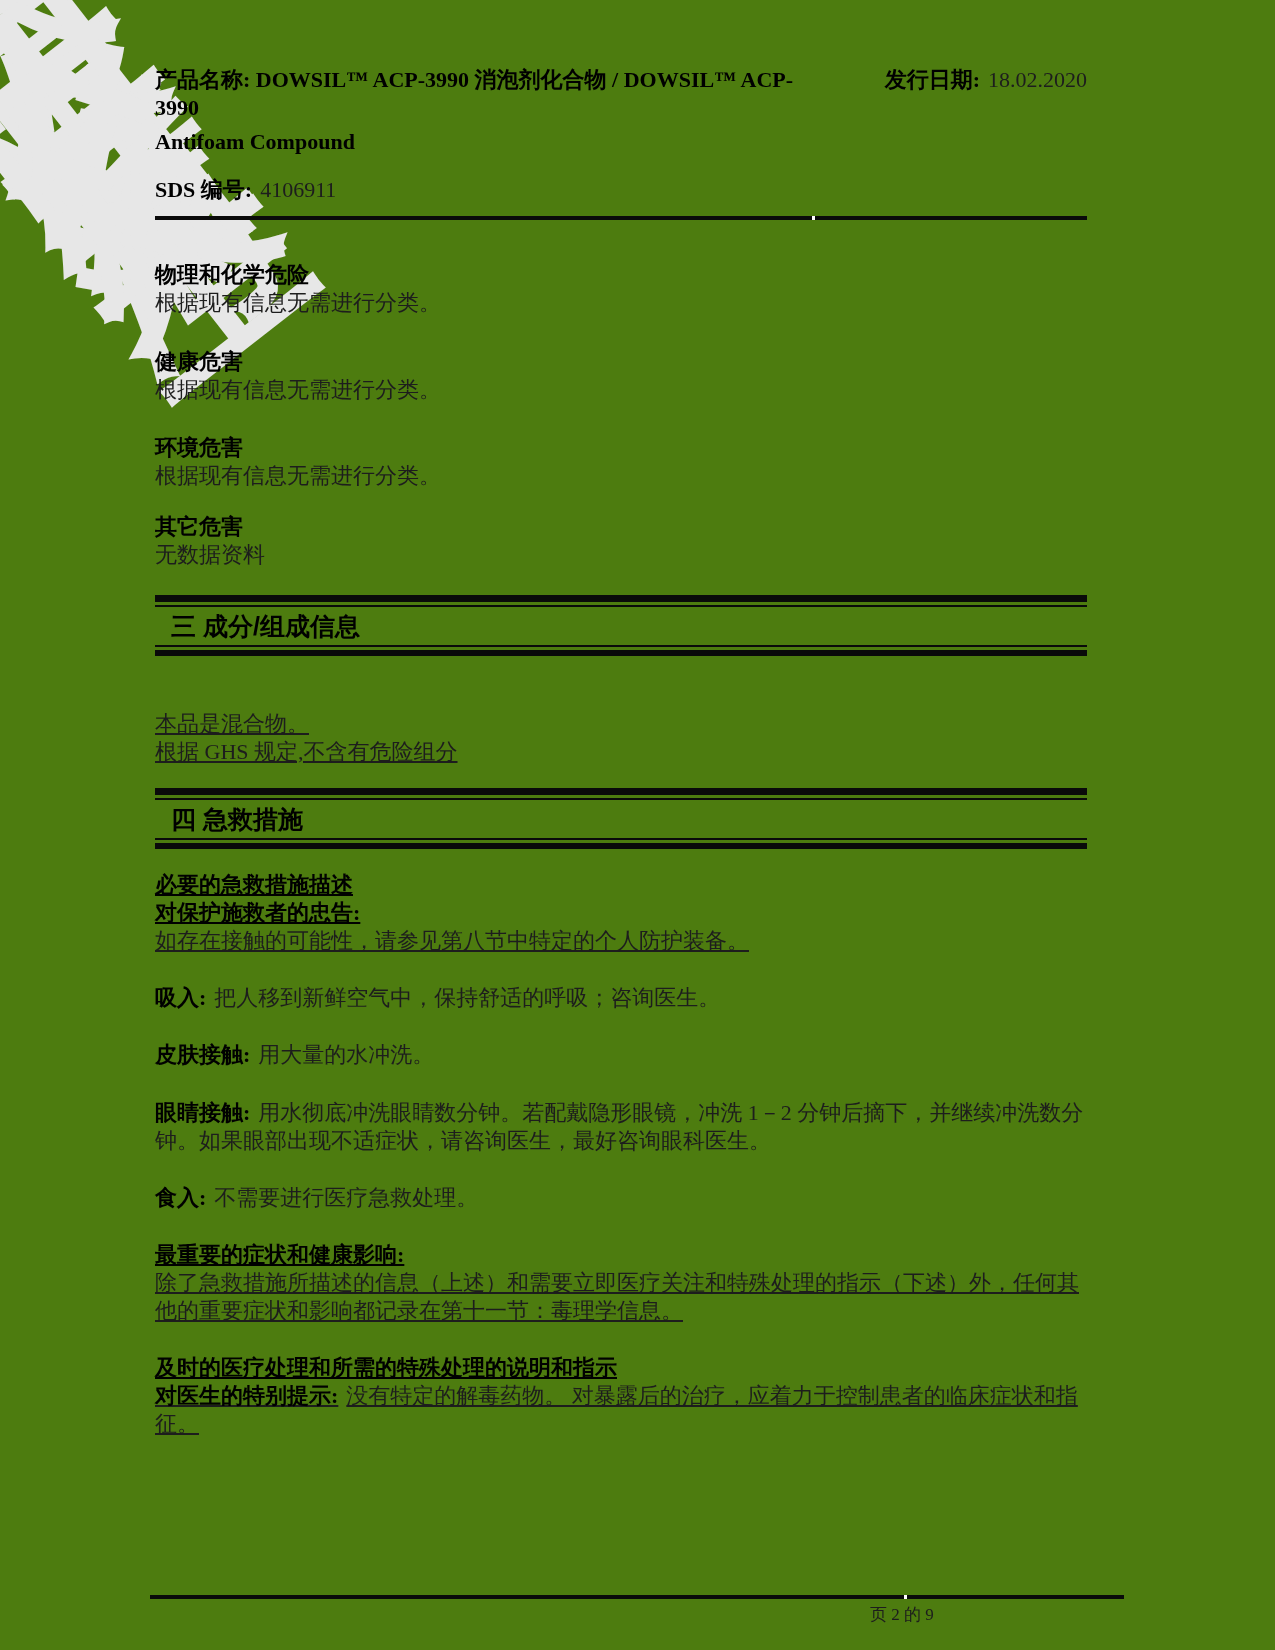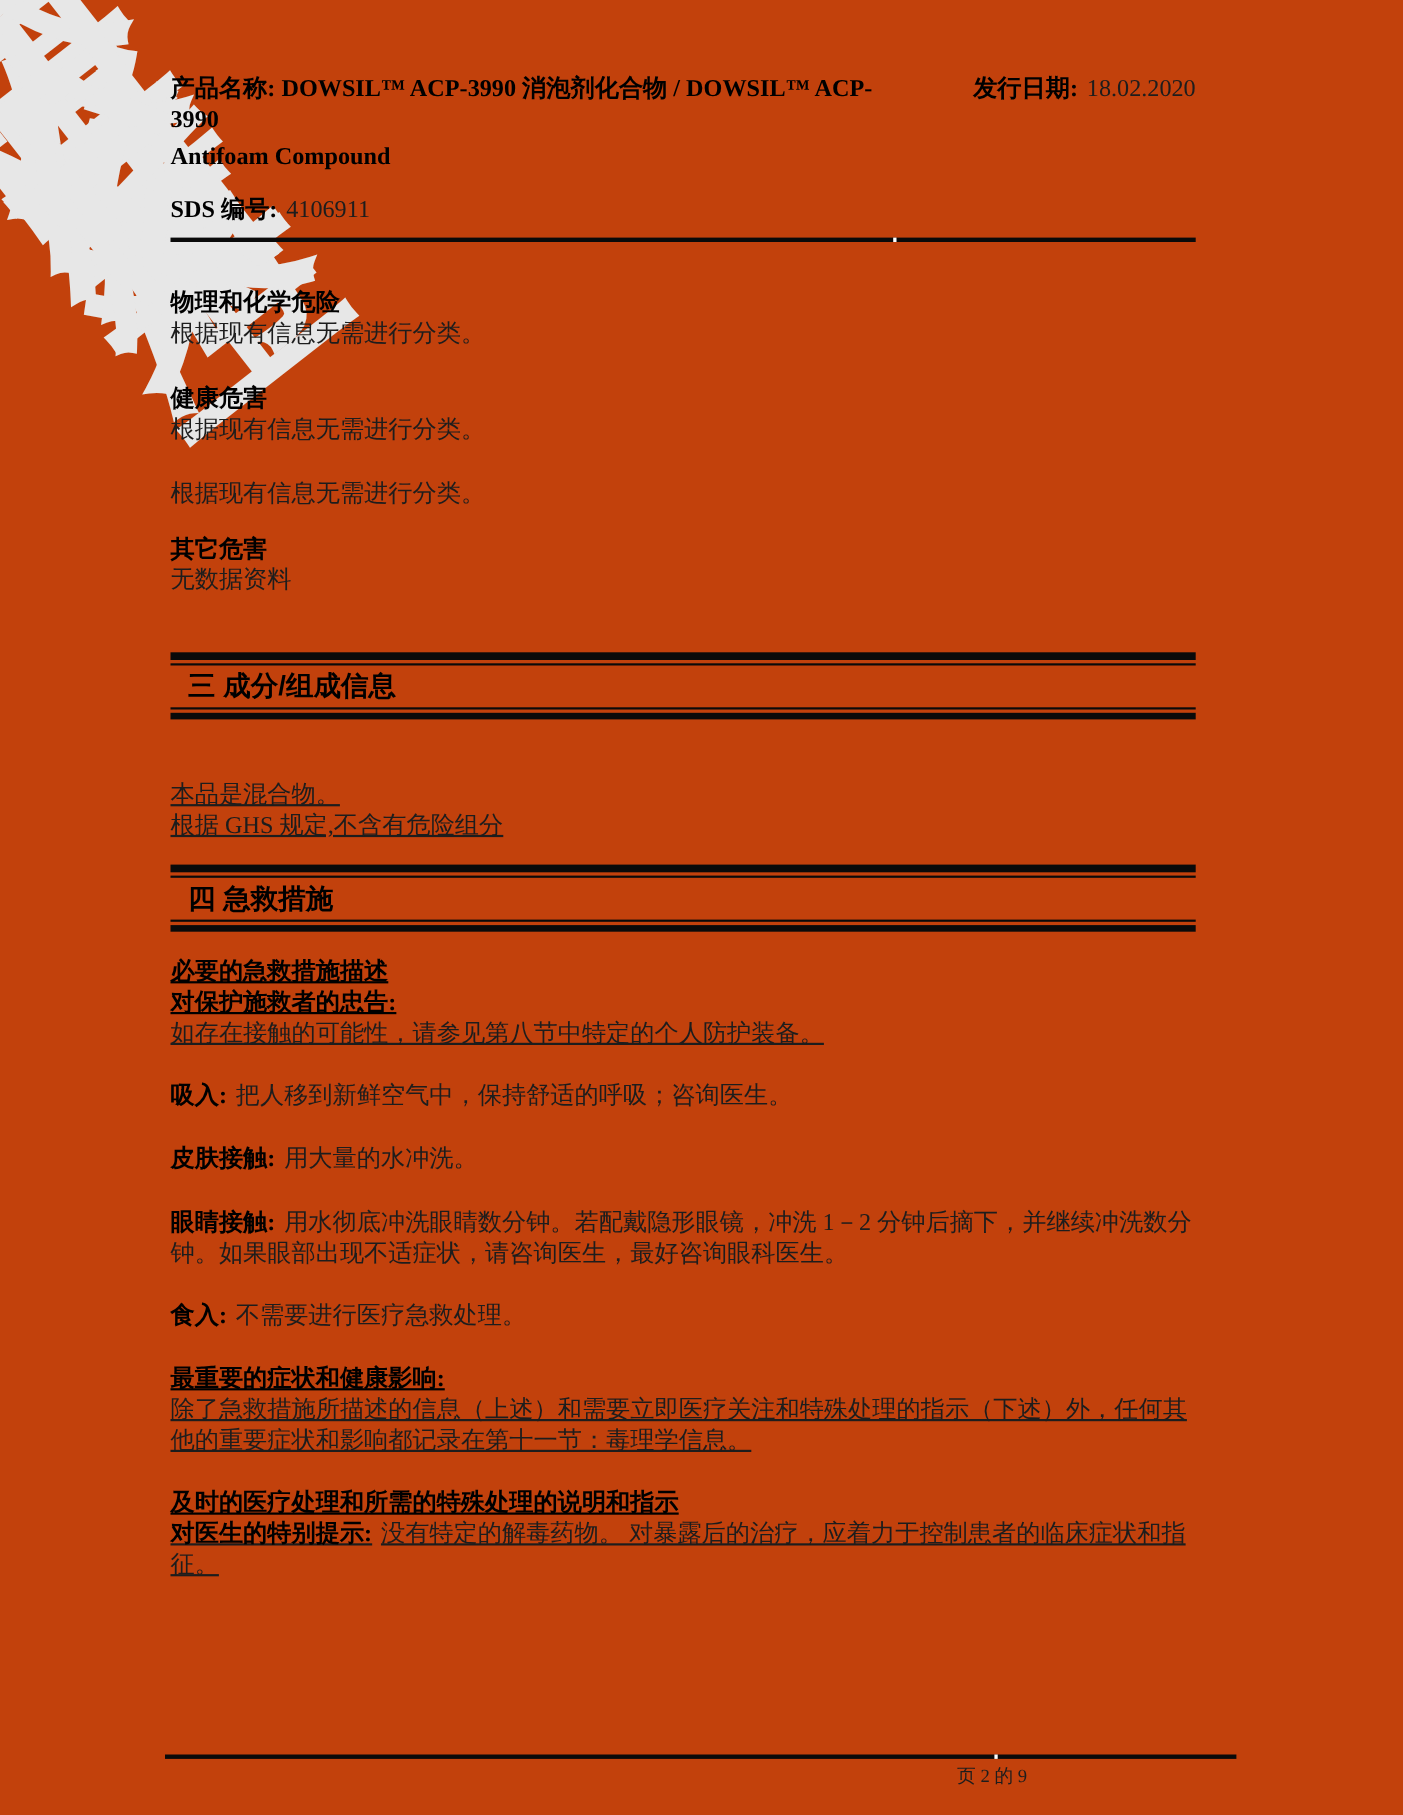--- a/index.html
+++ b/index.html
@@ -1,36 +1,36 @@
 <!DOCTYPE html>
 <html><head>
 <meta charset="utf-8">
 <style>
   html,body{margin:0;padding:0;background:#ffffff;}
-  .page{position:relative;width:1275px;height:1650px;background:#c2410c;overflow:hidden;
+  .page{position:relative;width:1275px;height:1650px;background:#4d7c0f;overflow:hidden;
         font-family:"Liberation Serif","DejaVu Serif",serif;color:#1d1d1d;}
   
   .watermark{position:absolute;left:0px;top:50px;writing-mode:vertical-rl;text-orientation:upright;
              line-height:1;font-size:200px;letter-spacing:-28px;font-weight:700;
              font-family:"Liberation Sans","DejaVu Sans",sans-serif;
              transform:rotate(-38deg);transform-origin:100px 100px;
              white-space:nowrap;user-select:none;pointer-events:none;}
   .content{position:absolute;left:155px;top:0;width:932px;font-size:22px;line-height:28px;}
   .hdr-row{padding-top:66px;display:flex;justify-content:space-between;align-items:flex-start;}
   .bold{font-weight:bold;color:#000;}
   .prod-name{max-width:640px;}
   .date-blk{white-space:nowrap;}
   .line2{margin-top:6px;}
   .sds-row{margin-top:20px;}
   .lbl{font-weight:bold;color:#000;margin-right:8px;}
   .rule{position:relative;height:4px;background:#0a0a0a;margin-top:12px;}
   .rule .notch{position:absolute;top:0;width:3px;height:4px;background:#fff;}
   .hz{margin-top:30px;}
   .hz-title{font-weight:bold;color:#000;}
-  .sec-hd{margin-top:52px;}
+  .sec-hd{margin-top:26px;}
   .sec-rule-top{height:3px;border-top:7px solid #0a0a0a;border-bottom:2px solid #0a0a0a;}
   .sec-title{font-size:25px;line-height:34px;font-weight:bold;color:#000;padding:2px 0 2px 16px;
              font-family:"Liberation Sans","DejaVu Sans",sans-serif;}
   .sec-rule-bot{height:3px;border-top:2px solid #0a0a0a;border-bottom:6px solid #0a0a0a;}
   .para{margin-top:29px;}
   .tight p{margin:0;text-decoration:underline;}
   p{margin:0;}
   .comp{margin-top:54px;}
   .sec4{margin-top:22px;}
   .firstaid-desc{margin-top:22px;}
@@ -70,20 +70,21 @@
       <p class="hz-title">物理和化学危险</p>
       <p>根据现有信息无需进行分类。</p>
     </div>
 
     <div class="hz" style="margin-top:31px">
       <p class="hz-title">健康危害</p>
       <p>根据现有信息无需进行分类。</p>
     </div>
 
     <div class="hz" style="margin-top:30px">
+      <p class="hz-title">环境危害</p>
       <p>根据现有信息无需进行分类。</p>
     </div>
 
     <div class="hz" style="margin-top:23px">
       <p class="hz-title">其它危害</p>
       <p>无数据资料</p>
     </div>
 
     <div class="sec-hd">
       <div class="sec-rule-top"></div>

